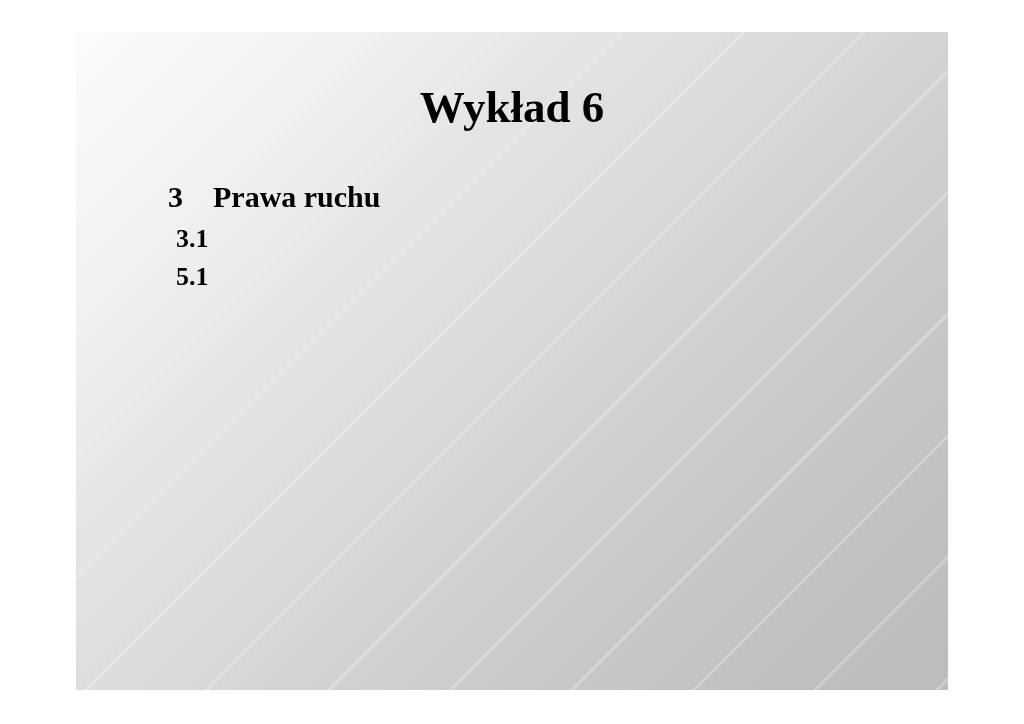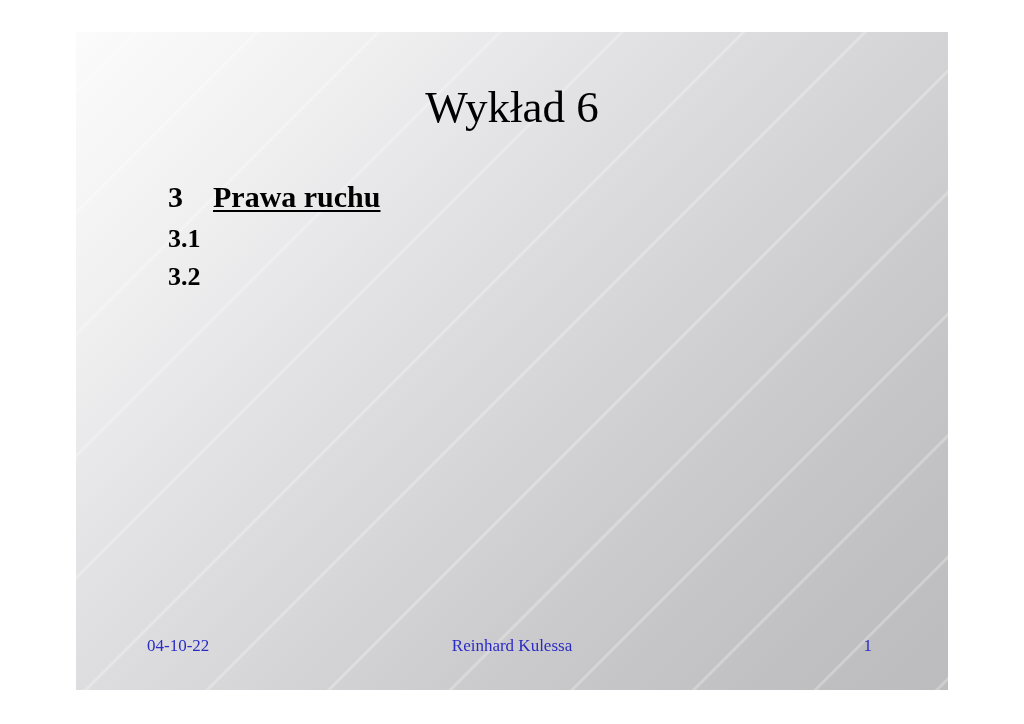--- a/index.html
+++ b/index.html
@@ -67,21 +67,21 @@
   }
 
   
   .slide-title {
     position: absolute;
     left: 0;
     top: 52px;
     width: 872px;
     text-align: center;
     font-size: 45px;
-    font-weight: normal;
+    font-weight: bold;
     color: #000000;
     letter-spacing: 0px;
     line-height: 1.05;
     white-space: pre;
   }
 
   
   .outline {
     position: absolute;
     left: 92px;
@@ -108,24 +108,24 @@
 
   .outline-num {
     display: inline-block;
     text-decoration: none;
   }
   .outline-row.level-1 .outline-num {
     width: 45px;
   }
   .outline-row.level-2 .outline-num {
     width: 61px;
+    margin-left: 8px;
   }
 
   .outline-text {
-    text-decoration: underline;
     text-underline-offset: 3px;
     text-decoration-thickness: 2px;
   }
 
   
   .footer {
     position: absolute;
     left: 0;
     bottom: 34px;
     width: 872px;
@@ -173,26 +173,21 @@
         <div class="outline-row level-1">
           <span class="outline-num">3</span>
           <span class="outline-text">Prawa ruchu</span>
         </div>
 
         <div class="outline-row level-2">
           <span class="outline-num">3.1</span>
         </div>
 
         <div class="outline-row level-2">
-          <span class="outline-num">3.2</span>
+          <span class="outline-num">5.1</span>
         </div>
 
       </div>
 
-      <div class="footer">
-        <span class="footer-date">04-10-22</span>
-        <span class="footer-author">Reinhard Kulessa</span>
-        <span class="footer-page">1</span>
-      </div>
 
     </div>
   </div>
 </div>
 
 </body></html>

